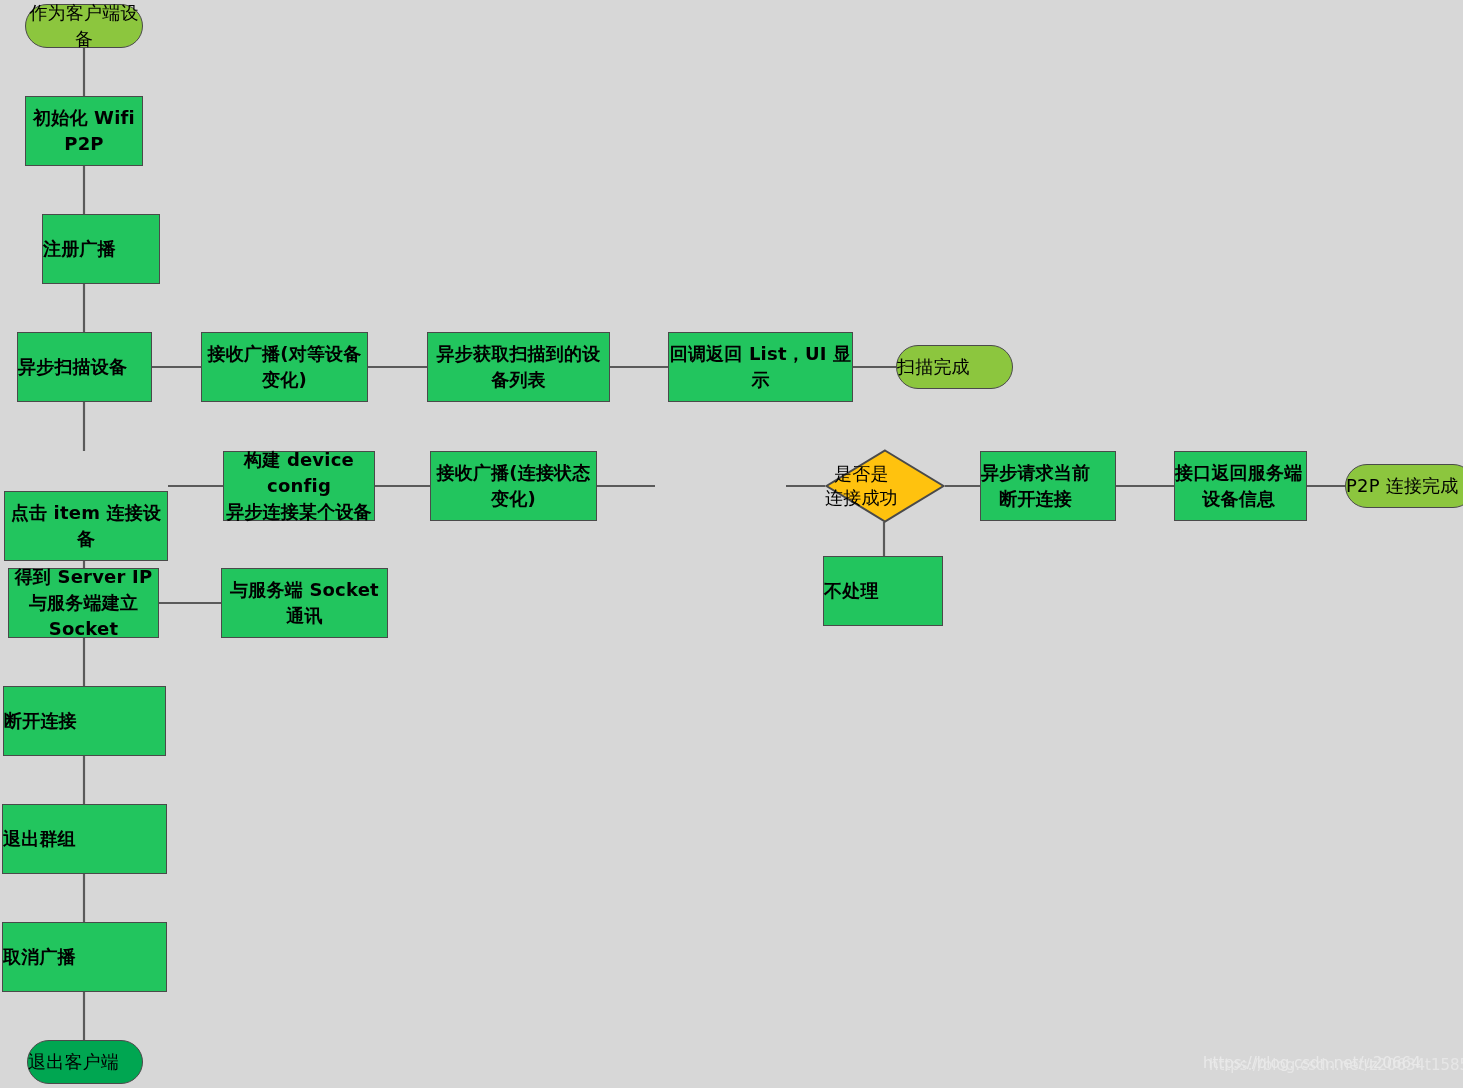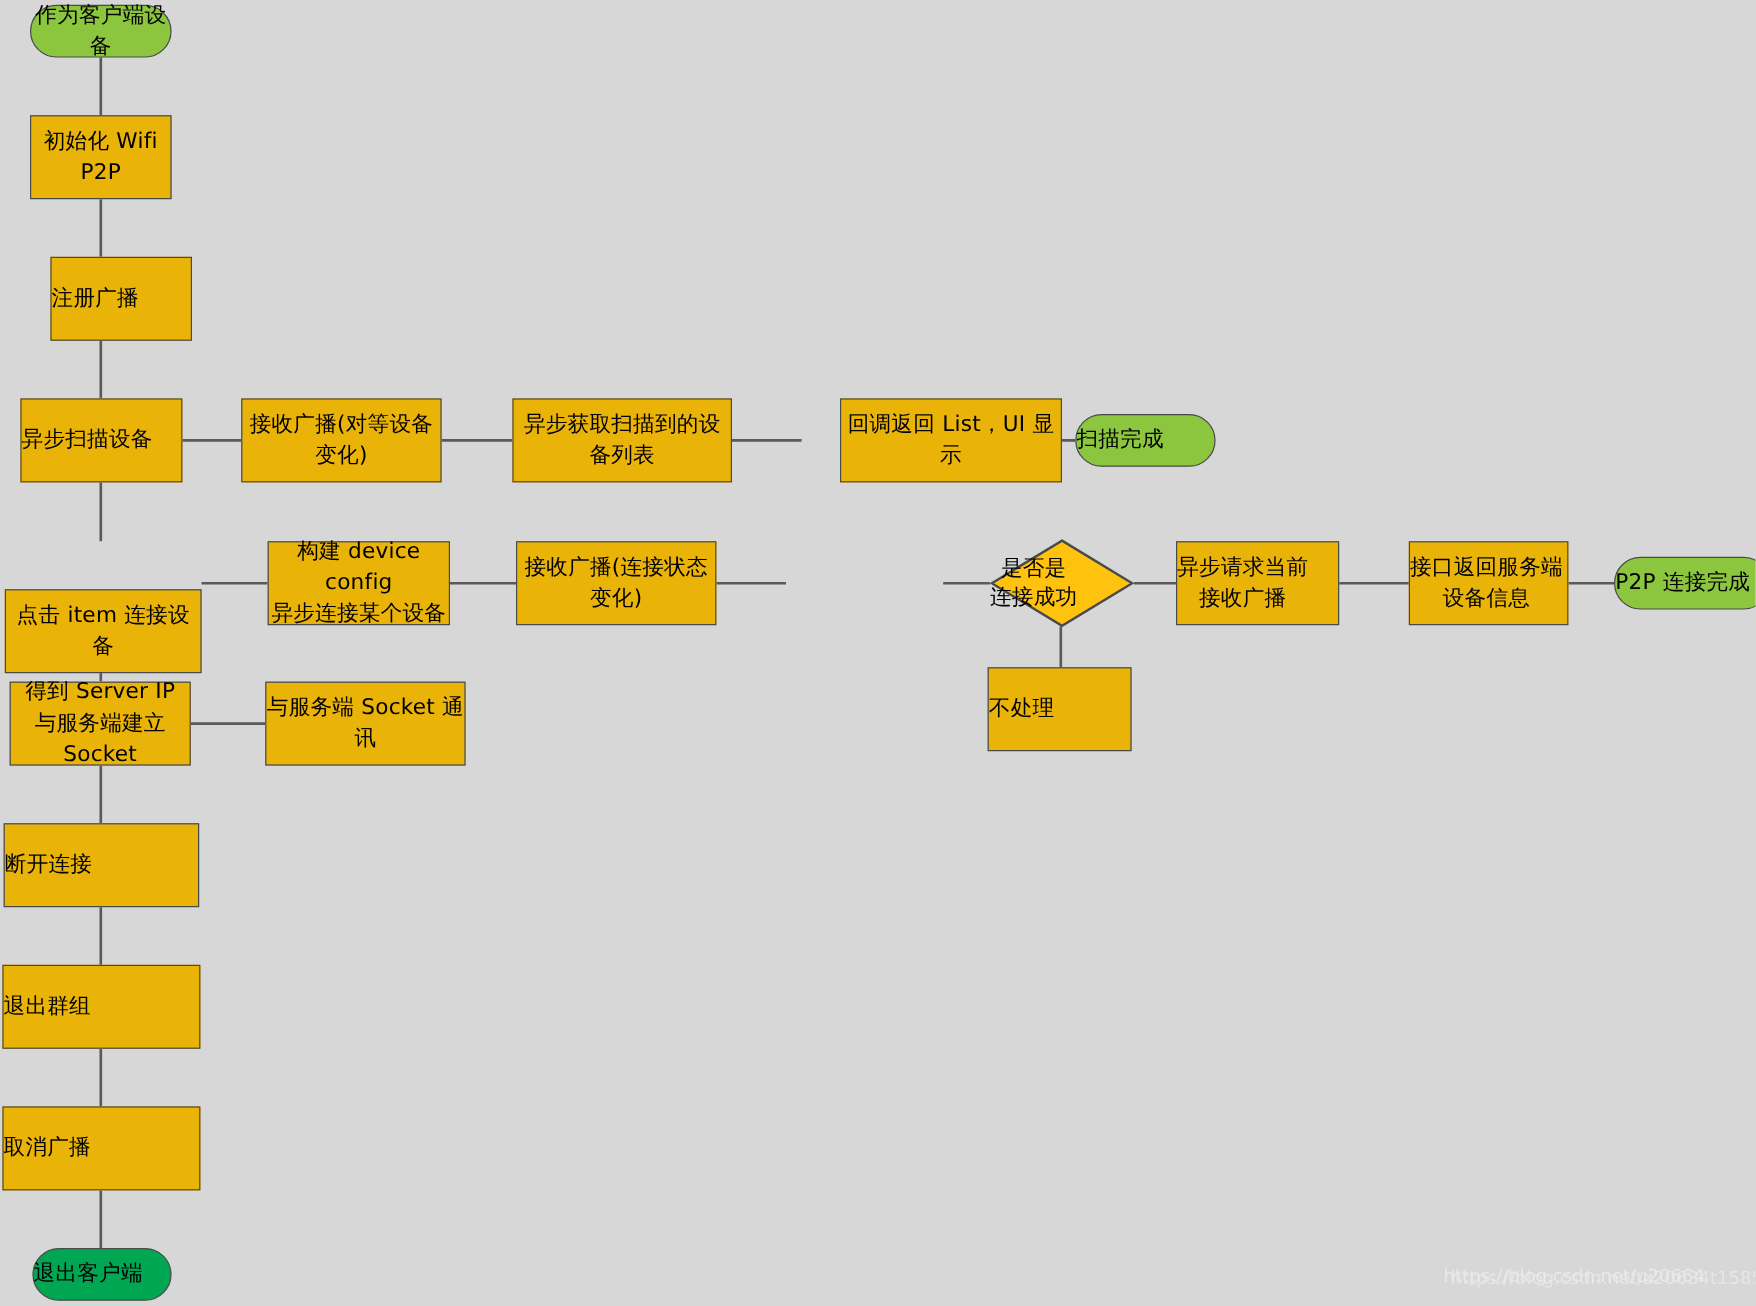--- a/index.html
+++ b/index.html
@@ -34,22 +34,23 @@
     justify-content: flex-start;
     text-align: center;
     color: #000000;
     font-size: 18px;
     line-height: 1.45;
     letter-spacing: 0.2px;
     white-space: pre-line;
     z-index: 3;
   }
   .node.process {
-    background: #eab308;
+    background: #22c55e;
     border: 1.6px solid #4a4a4a;
+    font-weight: bold;
   }
   .node.terminal {
     background: #8CC63E;
     border: 1.6px solid #4a4a4a;
     border-radius: 999px;
   }
   .node.terminal-end {
     background: #00A651;
     border: 1.6px solid #4a4a4a;
     border-radius: 999px;
@@ -147,21 +148,21 @@
   </div>
 
   <div class="node process" style="left:427px; top:332px; width:183px; height:70px;">
     <span>异步获取扫描到的设备列表</span>
   </div>
 
   <div class="node process" style="left:201px; top:332px; width:167px; height:70px;">
     <span>接收广播(对等设备变化)</span>
   </div>
 
-  <div class="node process" style="left:668px; top:332px; width:185px; height:70px;margin-left:32px;">
+  <div class="node process" style="left:668px; top:332px; width:185px; height:70px;">
     <span>回调返回 List，UI 显示</span>
   </div>
 
   <div class="node terminal" style="left:896px; top:345px; width:117px; height:44px;">
     <span>扫描完成</span>
   </div>
 
   <div class="node process" style="left:4px; top:451px; width:164px; height:70px;margin-top:40px;">
     <span>点击 item 连接设备</span>
   </div>
@@ -179,21 +180,21 @@
   <div class="node decision" style="left:825px; top:449px; width:120px; height:74px;">
     <svg class="diamond-shape" viewBox="0 0 120 74" preserveAspectRatio="none" xmlns="http://www.w3.org/2000/svg">
       <polygon points="60,1.5 118.5,37 60,72.5 1.5,37" fill="#FFC20E" stroke="#4a4a4a" stroke-width="2"></polygon>
     </svg>
     <span class="diamond-label">是否是
 连接成功</span>
   </div>
 
   <div class="node process" style="left:980px; top:451px; width:136px; height:70px;">
     <span>异步请求当前
-接收广播</span>
+断开连接</span>
   </div>
 
   <div class="node process" style="left:1174px; top:451px; width:133px; height:70px;">
     <span>接口返回服务端
 设备信息</span>
   </div>
 
   <div class="node terminal" style="left:1345px; top:464px; width:130px; height:44px;">
     <span>P2P 连接完成</span>
   </div>

